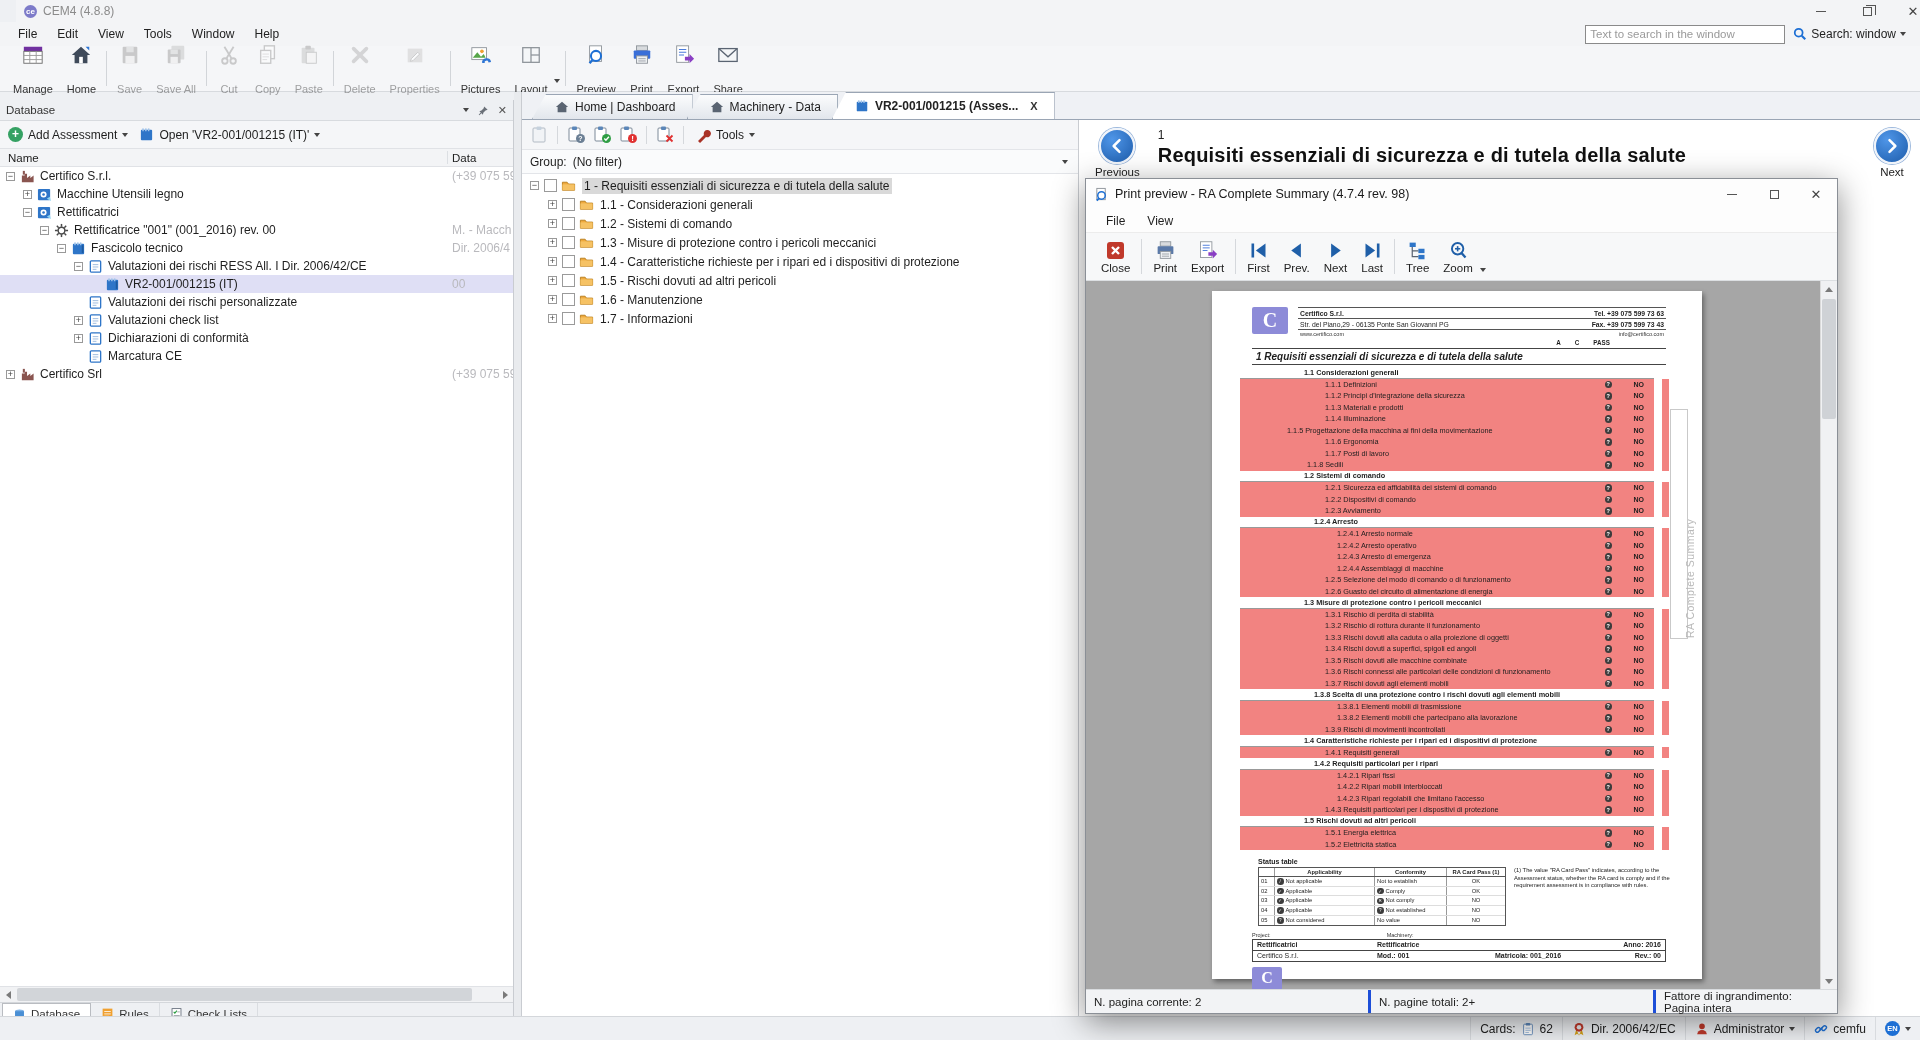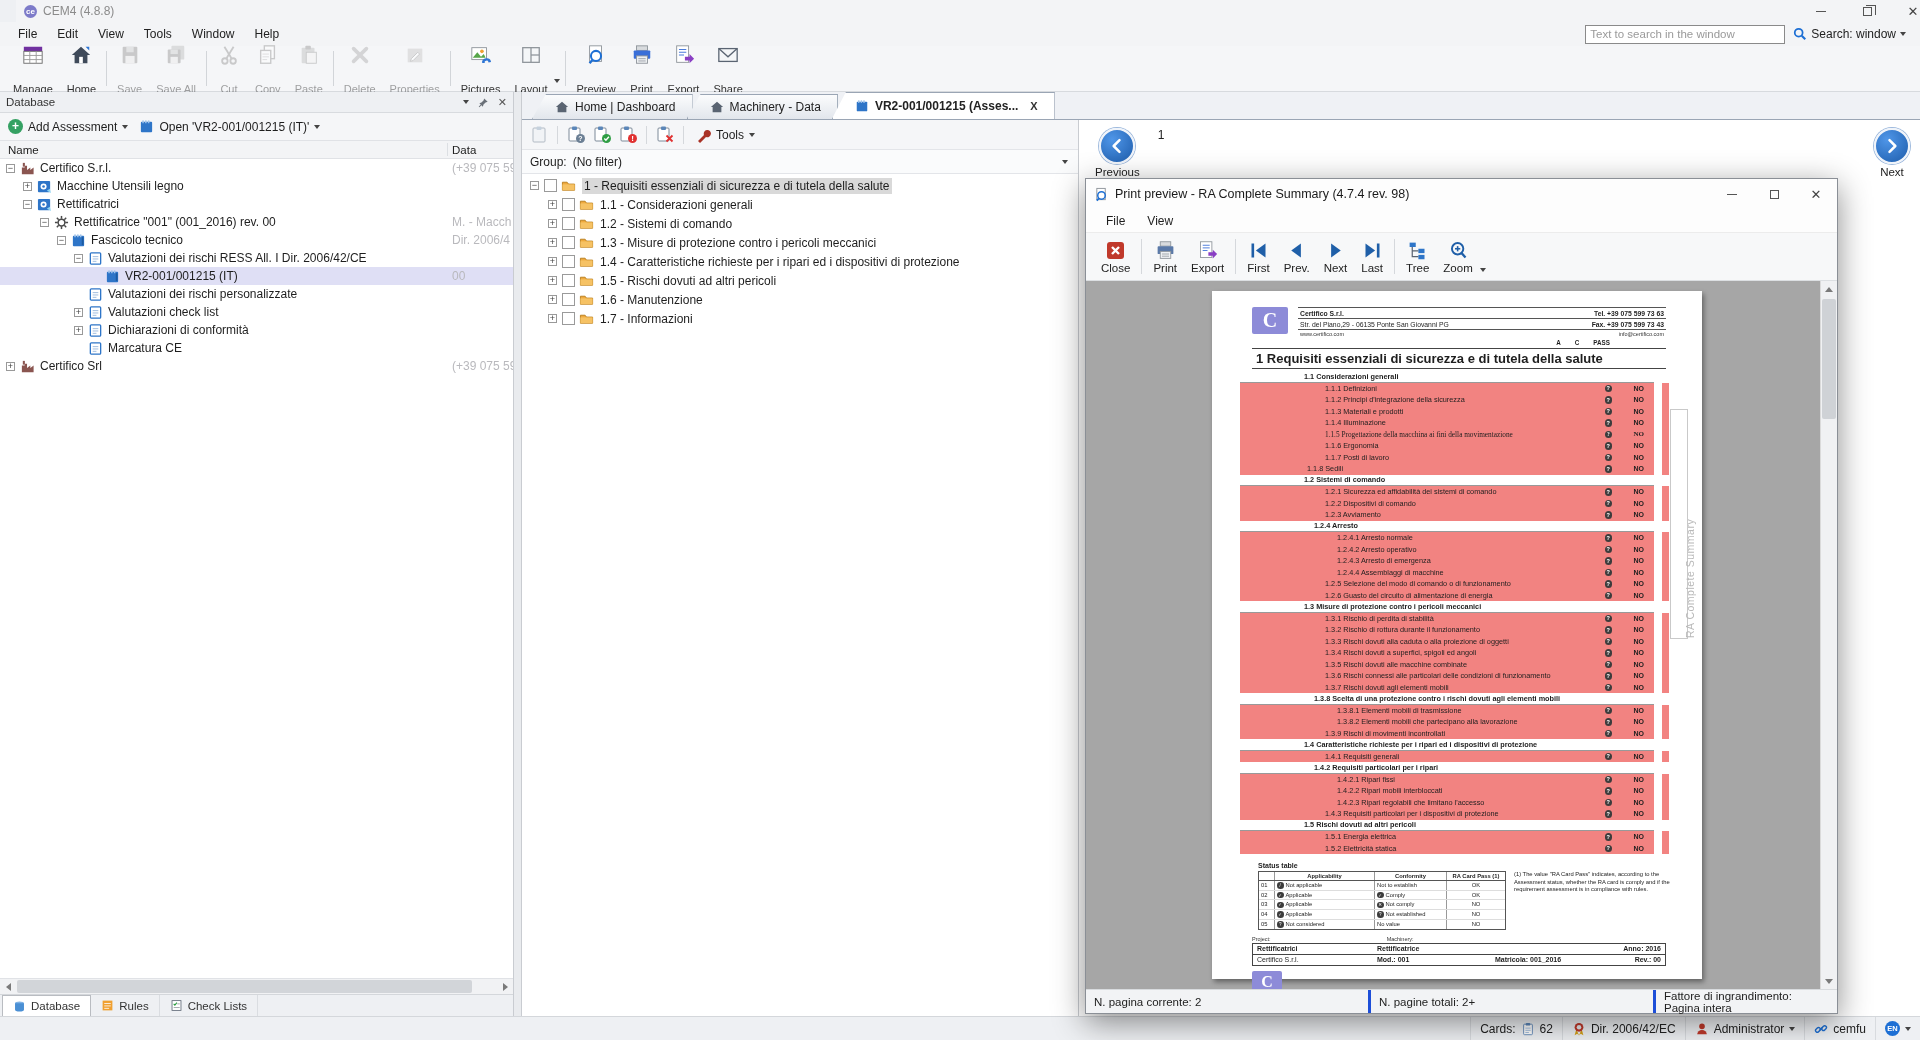--- a/index.html
+++ b/index.html
@@ -33,21 +33,21 @@
   .tb-ico svg { width:22px; height:22px; }
   .tb-label { font-size:11px; color:#333; white-space:nowrap; }
   .tb-item.disabled { opacity:.45; filter:grayscale(1); }
   .tb-sep { width:1px; background:#d2d5d9; margin:5px 3px; }
   .tb-caret { display:flex; align-items:flex-end; padding:0 2px 8px 0; }
 
   
   .workspace { position:absolute; left:0; top:92px; width:1920px; height:924px; }
 
   
-  .left-panel { position:absolute; left:0; top:0; width:514px; height:924px; background:#0c4a6e; border-right:1px solid #c9ccd1; display:flex; flex-direction:column; }
+  .left-panel { position:absolute; left:0; top:8px; width:514px; height:924px; background:#0c4a6e; border-right:1px solid #c9ccd1; display:flex; flex-direction:column; }
   .lp-header { height:21px; background:#eef0f3; border-bottom:1px solid #d8dbdf; display:flex; align-items:center; padding:0 6px; font-size:11.5px; color:#333; }
   .lp-hicons { margin-left:auto; display:flex; align-items:center; gap:9px; color:#555; }
   .lp-toolbar { height:28px; background:#f5f6f8; border-bottom:1px solid #e0e2e6; display:flex; align-items:center; padding:0 8px; gap:5px; font-size:12px; }
   .lp-tb-btn { display:flex; align-items:center; gap:5px; }
   .plus-ico { width:15px; height:15px; border-radius:50%; background:#35a163; color:#fff; font-size:12px; line-height:14px; text-align:center; font-weight:bold; }
   .lp-cols { height:18px; background:#f3f4f6; border-bottom:1px solid #e0e2e6; display:flex; align-items:center; font-size:11.5px; color:#222; position:relative; }
   .lp-cols .c1 { padding-left:8px; }
   .lp-cols .c2 { position:absolute; left:452px; }
   .lp-cols:after { content:''; position:absolute; left:447px; top:2px; bottom:2px; width:1px; background:#dcdfe3; }
   .lp-tree { flex:1; overflow:hidden; position:relative; background:#fff; }
@@ -140,21 +140,21 @@
   .page { position:absolute; left:126px; top:10px; width:490px; height:688px; background:#fff; box-shadow:2px 3px 5px rgba(0,0,0,.4); font-family:"Liberation Sans",sans-serif; }
   .doc-header { display:flex; margin:16px 36px 0 40px; }
   .doc-logo { width:36px; height:27px; background:#8d8bd8; color:#fff; font-weight:bold; font-size:20px; display:flex; align-items:center; justify-content:center; border-radius:2px; font-family:"Liberation Serif",serif; }
   .doc-htable { flex:1; margin-left:10px; }
   .dh-row { display:flex; justify-content:space-between; font-size:6.8px; padding:1.5px 2px; border-bottom:1px solid #555; }
   .dh-row.first { border-top:1px solid #555; }
   .dh-row b { font-weight:bold; }
   .dh-tiny { display:flex; justify-content:space-between; font-size:5.5px; color:#333; padding:1px 2px; }
   .doc-cols { text-align:right; margin:1px 92px 0 0; font-size:6.3px; font-weight:bold; }
   .doc-cols span { margin-left:14px; }
-  .doc-title { margin:2px 36px 0 40px; font-size:13px; font-weight:bold; border-top:1px solid #444; border-bottom:1px solid #444; padding:2px 0 2px 4px; }
+  .doc-title { margin:2px 36px 0 40px; font-size:10px; font-weight:bold; border-top:1px solid #444; border-bottom:1px solid #444; padding:2px 0 2px 4px;font-style:italic; }
   .doc-rows { margin:2px 0 0 28px; width:429px; position:relative; }
   .doc-row { height:11.5px; display:flex; align-items:stretch; font-size:7.3px; }
   .rmain { flex:1; display:flex; align-items:center; position:relative; }
   .doc-item .rmain { background:#f28381; }
   .doc-item .rstrip { background:#f28381; }
   .rgap { width:8px; } .rstrip { width:7px; }
   .doc-head { font-weight:bold; }
   .doc-head .rmain { border-bottom:1px solid #999; }
   .rtext { white-space:nowrap; }
   .q-ico { position:absolute; right:42px; width:7.5px; height:7.5px; border-radius:50%; background:#3c3c3c; color:#fff; font-size:5.5px; font-weight:bold; display:flex; align-items:center; justify-content:center; }
@@ -769,20 +769,21 @@
           <div class="nav-col">
             <span class="nav-btn">
               <svg viewBox="0 0 24 24">
                   <path d="M15 5 L8 12 L15 19" fill="none" stroke="#fff" stroke-width="3" stroke-linecap="round" stroke-linejoin="round"></path>
                 </svg>
             </span>
             <span class="nav-label">Previous</span>
           </div>
           <div class="title-col">
             <div class="pagenum">1</div>
+            <div class="rp-title">Requisiti essenziali di sicurezza e di tutela della salute</div>
           </div>
           <div class="nav-col right">
             <span class="nav-btn">
               <svg viewBox="0 0 24 24">
                   <path d="M9 5 L16 12 L9 19" fill="none" stroke="#fff" stroke-width="3" stroke-linecap="round" stroke-linejoin="round"></path>
                 </svg>
             </span>
             <span class="nav-label">Next</span>
           </div>
         </div>
@@ -957,21 +958,21 @@
           <div class="doc-row doc-item">
             <div class="rmain" style="padding-left: 85px;">
               <span class="rtext">1.1.4 Illuminazione</span>
               <span class="q-ico">?</span>
               <span class="no-val">NO</span>
             </div>
             <div class="rgap"></div>
             <div class="rstrip"></div>
           </div>
           <div class="doc-row doc-item">
-            <div class="rmain" style="padding-left: 85px; font-family: Liberation Serif, serif;">
+            <div class="rmain" style="padding-left: 47px;">
               <span class="rtext">1.1.5 Progettazione della macchina ai fini della movimentazione</span>
               <span class="q-ico">?</span>
               <span class="no-val">NO</span>
             </div>
             <div class="rgap"></div>
             <div class="rstrip"></div>
           </div>
           <div class="doc-row doc-item">
             <div class="rmain" style="padding-left: 85px;">
               <span class="rtext">1.1.6 Ergonomia</span>

